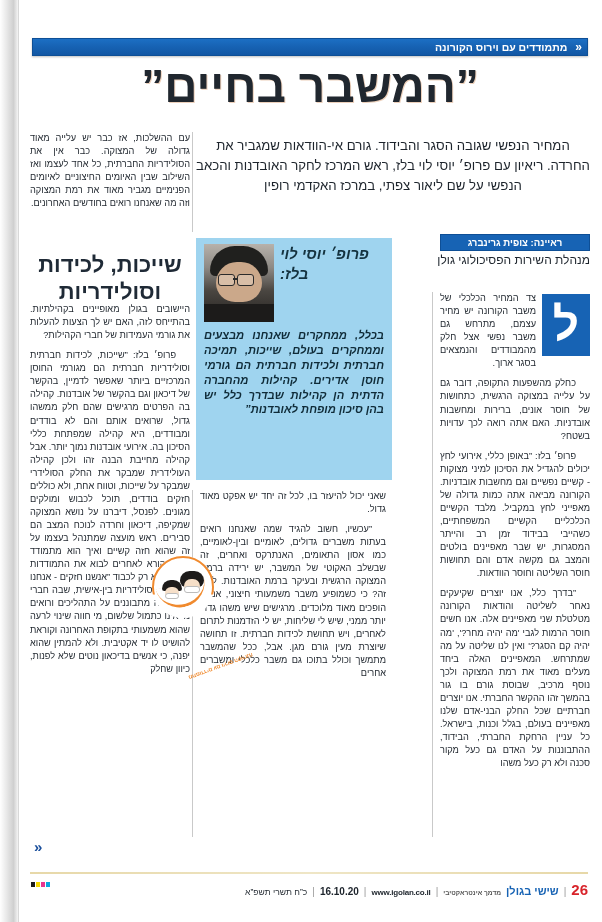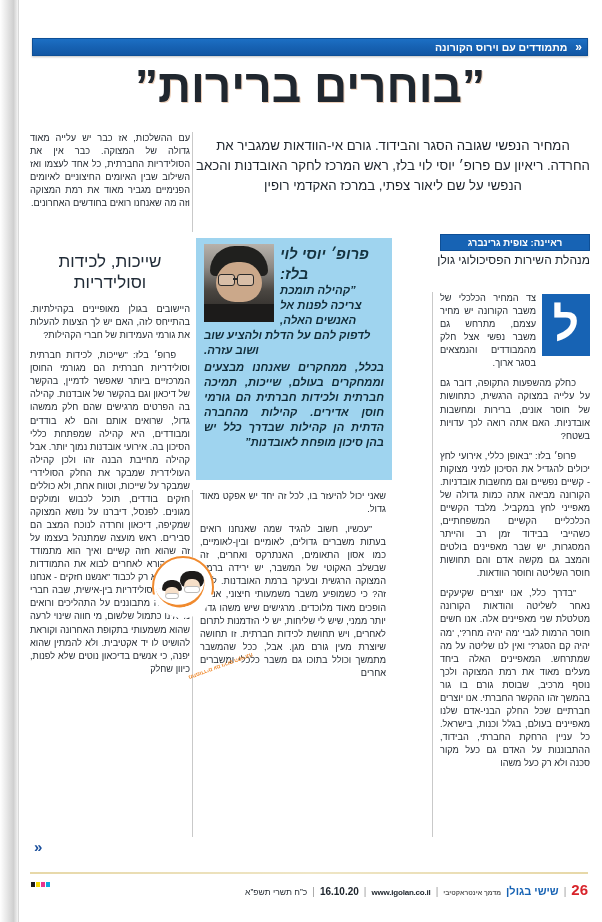--- a/index.html
+++ b/index.html
@@ -105,21 +105,21 @@
   }
   
   #col2{ left:200px; top:490px; width:186px; height:347px; }
   
   
   #col3{ left:30px; top:303px; width:160px; height:534px; }
   #col3top{ left:30px; top:132px; width:160px; height:110px; }
 
   .colhead{
     position:absolute;
-    font-size:17px;font-weight:normal;color:#1f2a36;
+    font-size:22px;font-weight:bold;color:#1f2a36;
     text-align:center;line-height:1.22;
   }
   #col3head{ left:30px; top:252px; width:160px; }
 
   
   #pullquote{
     position:absolute;left:196px;top:238px;width:196px;height:242px;
     background:#9fd4ef;
     box-sizing:border-box;
     padding:6px 8px 6px 8px;
@@ -249,21 +249,21 @@
   <div id="spine"></div>
   <div id="spine-edge"></div>
 
   <div id="topbar-wrap">
     <div id="topbar">
       <span class="chev">«</span>
       <span class="section-label">מתמודדים עם וירוס הקורונה</span>
     </div>
   </div>
 
-  <div id="headline">”בוחרים ברירות”</div>
+  <div id="headline">”המשבר בחיים”</div>
 
   <div id="lead">המחיר הנפשי שגובה הסגר והבידוד. גורם אי-הוודאות שמגביר את החרדה. ריאיון עם פרופ׳ יוסי לוי בלז, ראש המרכז לחקר האובדנות והכאב הנפשי על שם ליאור צפתי, במרכז האקדמי רופין</div>
 
   <div id="byline">
     <div class="name-bar">ראיינה: צופית גרינברג</div>
     <div class="role">מנהלת השירות הפסיכולוגי גולן</div>
   </div>
 
   <div class="colrule" style="left:192px;top:490px;height:347px;"></div>
   <div class="colrule" style="left:432px;top:292px;height:545px;"></div>
@@ -283,21 +283,20 @@
   <div id="pullquote">
     <div id="pq-photo">
       <div class="hair"></div>
       <div class="face"></div>
       <div class="glass-l"></div>
       <div class="glass-r"></div>
       <div class="bridge"></div>
       <div class="body"></div>
     </div>
     <div id="pq-attrib">פרופ׳ יוסי לוי בלז:</div>
-    <div id="pq-text-top">”קהילה תומכת צריכה לפנות אל האנשים האלה, לדפוק להם על הדלת ולהציע שוב ושוב עזרה.</div>
     <div id="pq-text-rest">בכלל, ממחקרים שאנחנו מבצעים וממחקרים בעולם, שייכות, תמיכה חברתית ולכידות חברתית הם גורמי חוסן אדירים. קהילות מהחברה הדתית הן קהילות שבדרך כלל יש בהן סיכון מופחת לאובדנות”</div>
   </div>
 
   <div class="col" id="col2">
     <p class="noindent">שאני יכול להיעזר בו, לכל זה יחד יש אפקט מאוד גדול.</p>
     <p>”עכשיו, חשוב להגיד שמה שאנחנו רואים בעתות משברים גדולים, לאומיים ובין-לאומיים, כמו אסון התאומים, האנתרקס ואחרים, זה שבשלב האקוטי של המשבר, יש ירידה ברמת המצוקה הרגשית ובעיקר ברמת האובדנות. למה זה? כי כשמופיע משבר משמעותי חיצוני, אנחנו הופכים מאוד מלוכדים. מרגישים שיש משהו גדול יותר ממני, שיש לי שליחות, יש לי הזדמנות לתרום לאחרים, ויש תחושת לכידות חברתית. זו תחושה שיוצרת מעין גורם מגן. אבל, ככל שהמשבר מתמשך וכולל בתוכו גם משבר כלכלי ומשברים אחרים</p>
   </div>
 
   <div class="col" id="col1">
     <p class="noindent">

